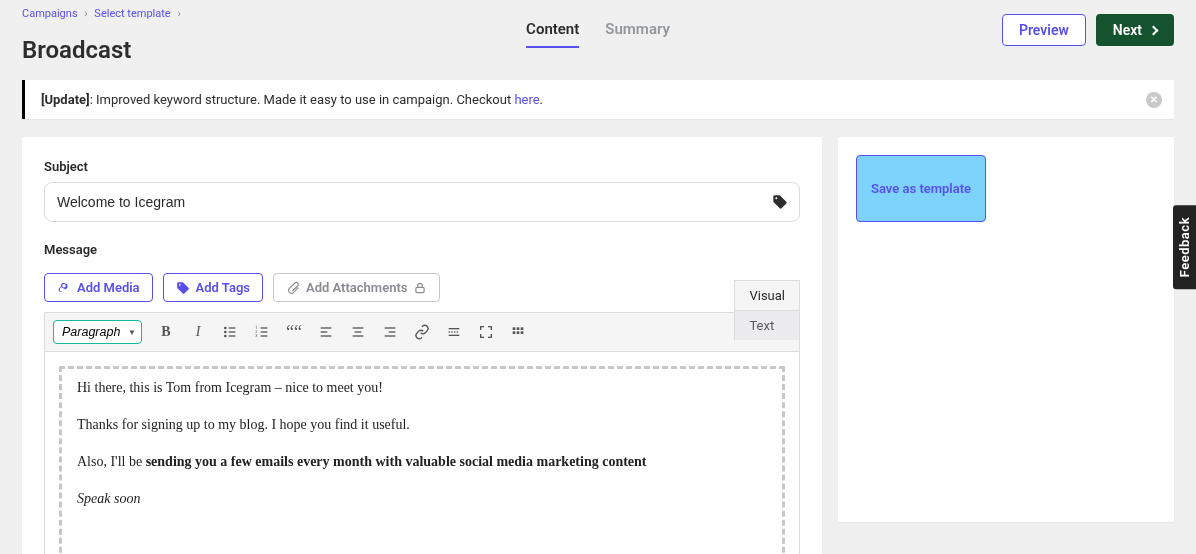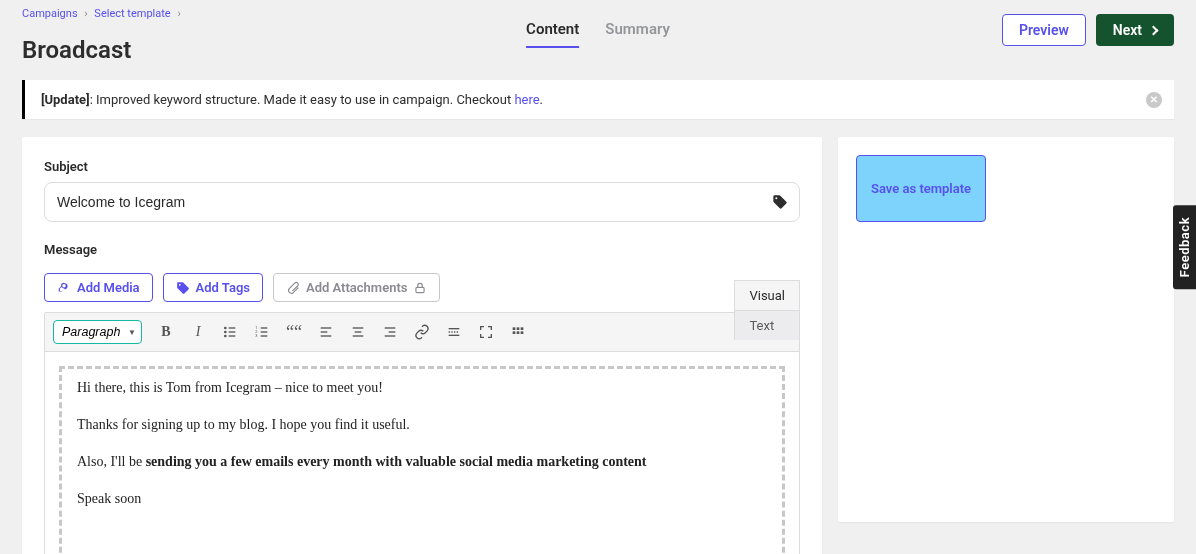--- a/index.html
+++ b/index.html
@@ -172,21 +172,21 @@
   .content-frame {
     border: 3px dashed #c7c7c9;
     padding: 10px 6px;
     font-family: Georgia, "Times New Roman", serif;
     font-size: 14px;
     color:#222;
     height:100%;
     line-height:1.35;
   }
   .content-frame p { margin:0 0 18px 9px; }
-  .content-frame p:last-child { margin-bottom:0; }
+  .content-frame p:last-child { margin-bottom:0;font-style:italic; }
 
   
   .save-template-btn {
     border:1px solid #5850ec;
     color:#5850ec;
     background:#7dd3fc;
     border-radius:4px;
     padding:25px 14px;
     font-size:13px; font-weight:600;
     cursor:pointer;

